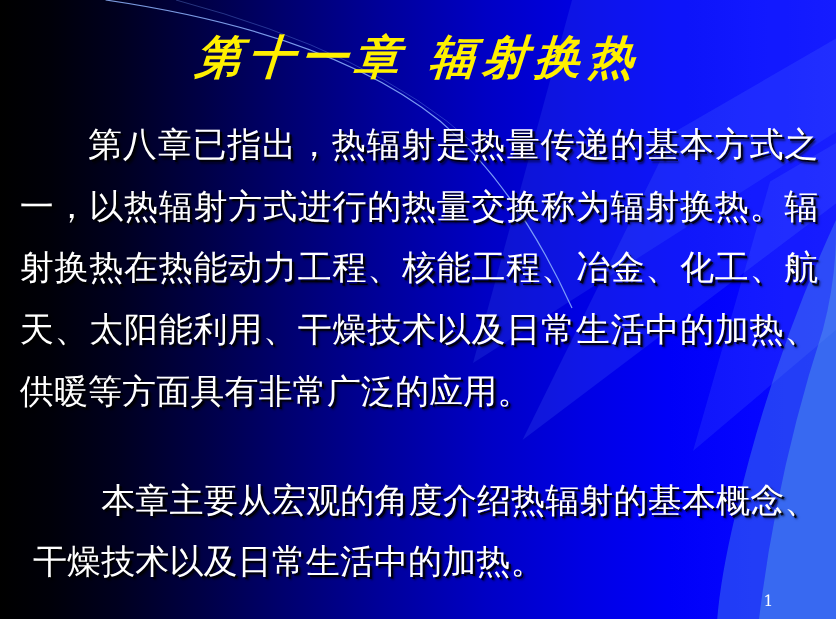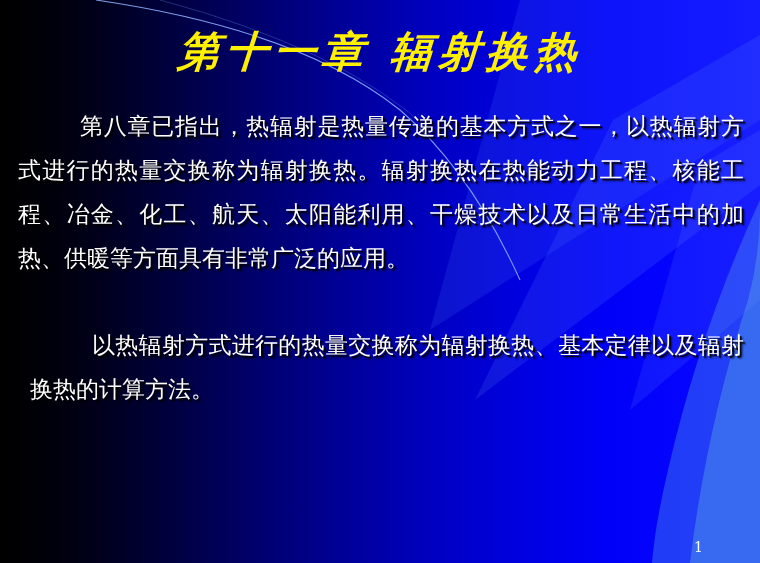--- a/index.html
+++ b/index.html
@@ -56,22 +56,22 @@
 
   
   #body-text {
     position: absolute;
     left: 18px;
     top: 104px;
     width: 726px;
   }
   .para {
     color: #ffffff;
-    font-size: 23px;
-    line-height: 44px;
+    font-size: 31px;
+    line-height: 56px;
     font-family: "DejaVu Sans", sans-serif;
     text-align: justify;
     text-align-last: left;
     text-shadow:
       2px 2px 0 rgba(0,0,0,0.85),
       3px 3px 2px rgba(0,0,0,0.6);
     margin: 0;
   }
   .para.p1 {
     text-indent: 62px;
@@ -111,18 +111,18 @@
 
     <path d="M 96 0 Q 300 30 400 110 Q 470 170 520 280" fill="none" stroke="#8FB4FF" stroke-width="1.1" opacity="0.85"></path>
 
     <path d="M 160 0 Q 340 48 430 130" fill="none" stroke="#6E97F0" stroke-width="0.7" opacity="0.45"></path>
   </svg>
 
   <div id="title">第十一章 辐射换热</div>
 
   <div id="body-text">
     <p class="para p1">第八章已指出，热辐射是热量传递的基本方式之一，以热辐射方式进行的热量交换称为辐射换热。辐射换热在热能动力工程、核能工程、冶金、化工、航天、太阳能利用、干燥技术以及日常生活中的加热、供暖等方面具有非常广泛的应用。</p>
-    <p class="para p2">以热辐射方式进行的热量交换称为辐射换热、基本定律以及辐射换热的计算方法。</p>
+    <p class="para p2">本章主要从宏观的角度介绍热辐射的基本概念、干燥技术以及日常生活中的加热。</p>
   </div>
 
   <div id="page-number">1</div>
 
 </div>
 
 </body></html>

